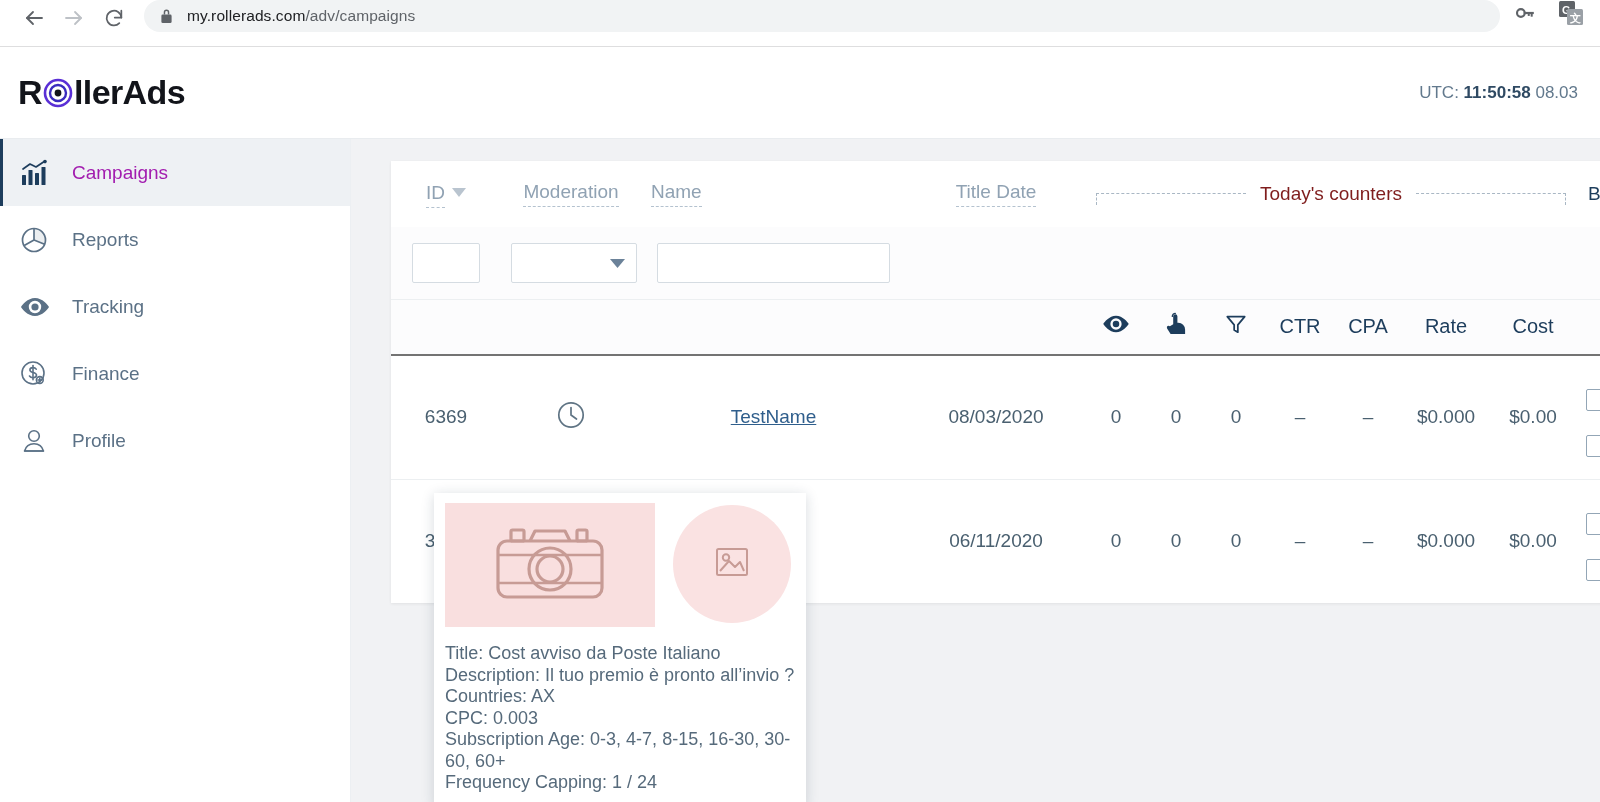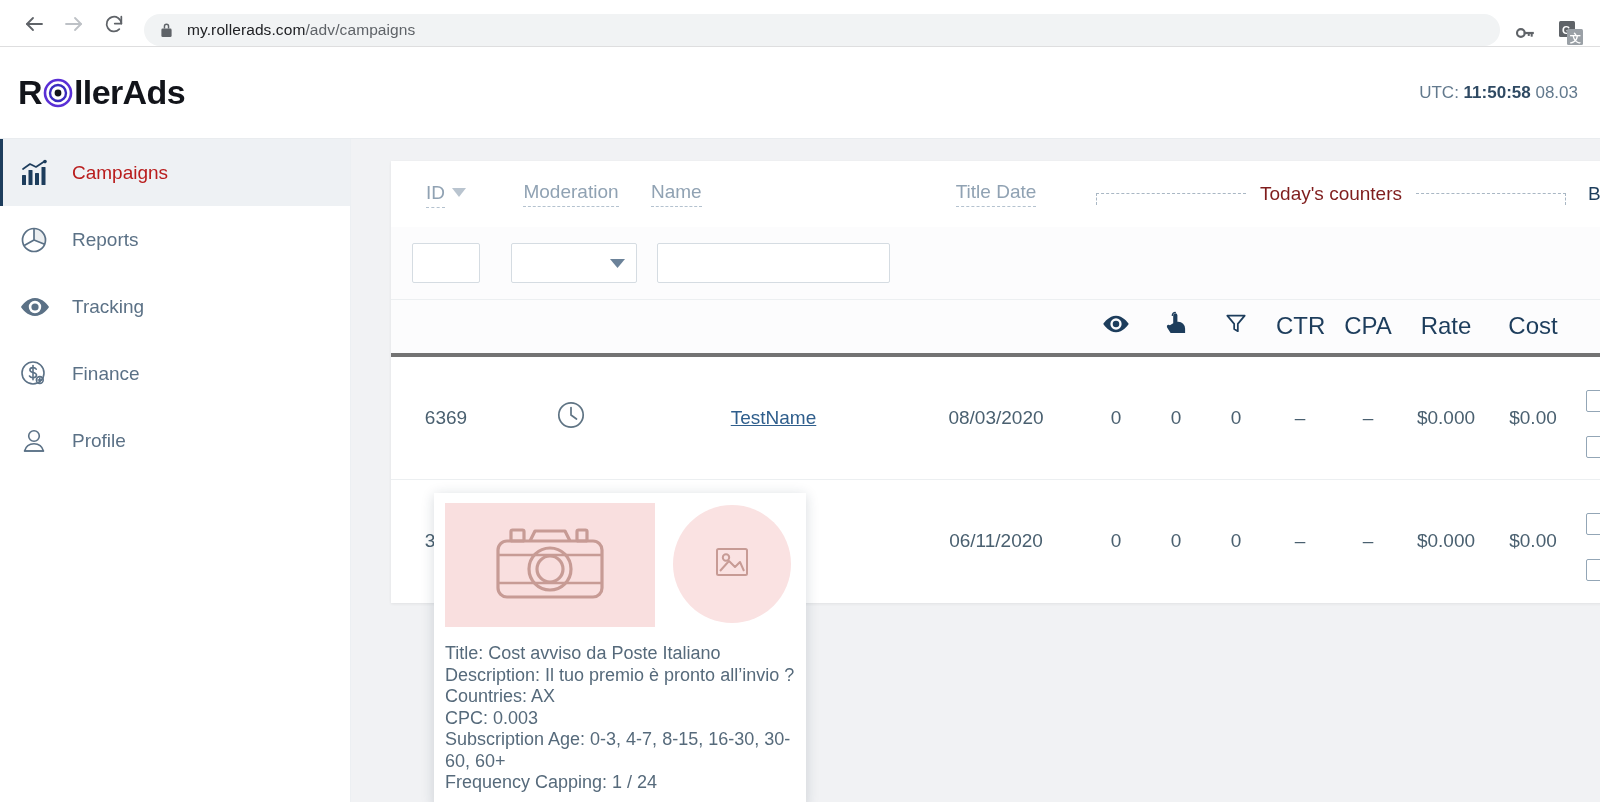--- a/index.html
+++ b/index.html
@@ -7,21 +7,21 @@
     width: 1600px; height: 802px;
     font-family: "Liberation Sans", sans-serif;
     background: #ffffff;
     overflow: hidden;
   }
 
   
   .browser-bar {
     height: 47px; width: 1600px;
     background: #ffffff;
-    display: flex; align-items: flex-end;
+    display: flex; align-items: flex-start;
     padding: 0 14px;
     border-bottom: 1px solid #dededf;
     position: relative;
   }
   .nav-btn {
     width: 40px; height: 40px;
     display: flex; align-items: center; justify-content: center;
     color: #5f6368;
   }
   .nav-btn.disabled { color: #bdc1c6; }
@@ -80,21 +80,21 @@
   .side-item {
     height: 67px;
     display: flex; align-items: center;
     padding-left: 20px;
     color: #5b7186;
     font-size: 19px;
     cursor: pointer;
   }
   .side-item.active {
     background: #eef1f4;
-    color: #b91c1c;
+    color: #a21caf;
     border-left: 3px solid #1d3d5c;
     padding-left: 17px;
     font-weight: normal;
   }
   .side-item .s-ico {
     width: 42px; min-width: 42px;
     display: flex; align-items: center; justify-content: flex-start;
   }
   .side-item .s-label { margin-left: 10px; }
 
@@ -168,23 +168,23 @@
     width: 126px; margin: 0 auto;
     display: flex; align-items: center; justify-content: flex-end;
     padding-right: 11px;
   }
   .f-name { width: 233px; margin: 0 auto; }
   .sel-caret { color: #6b8299; }
 
   .sub-hdr td {
     height: 56px; vertical-align: middle;
     text-align: center;
-    color: #1d3d5c; font-size: 24px;
+    color: #1d3d5c; font-size: 20px;
     background: #fcfcfd;
-    border-bottom: 4px solid #737373;
+    border-bottom: 2px solid #737373;
   }
   .sub-hdr td .ico { display: inline-flex; align-items: center; justify-content:center;}
 
   .data-row td {
     height: 124px;
     vertical-align: middle;
     text-align: center;
     font-size: 19px;
     color: #4a6070;
     border-bottom: 1px solid #eceff1;

